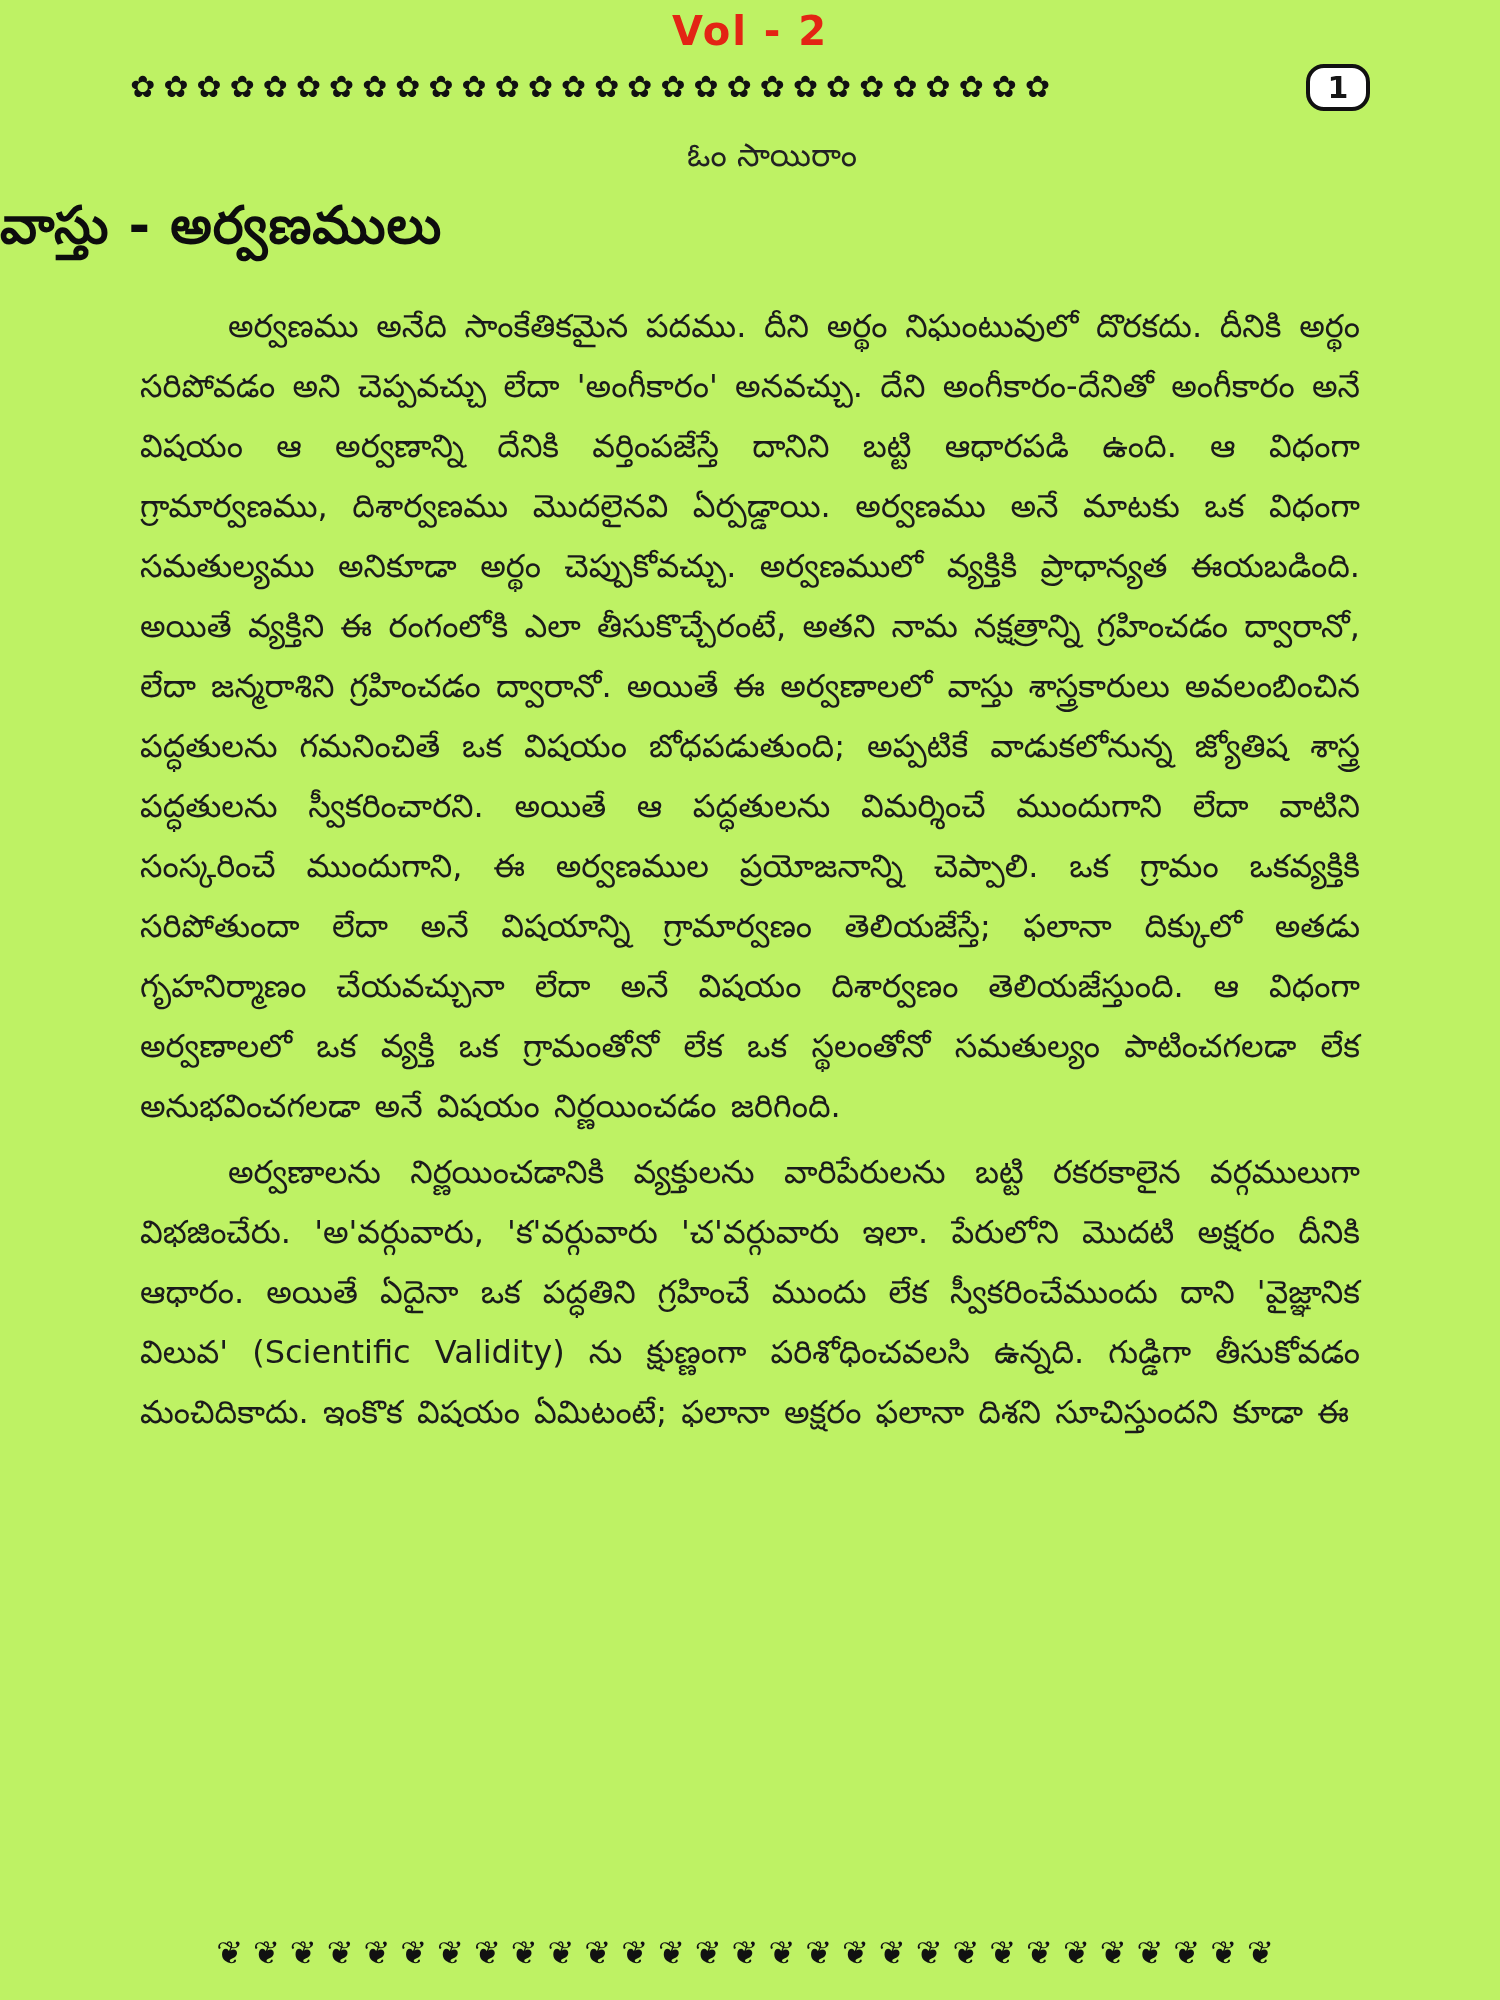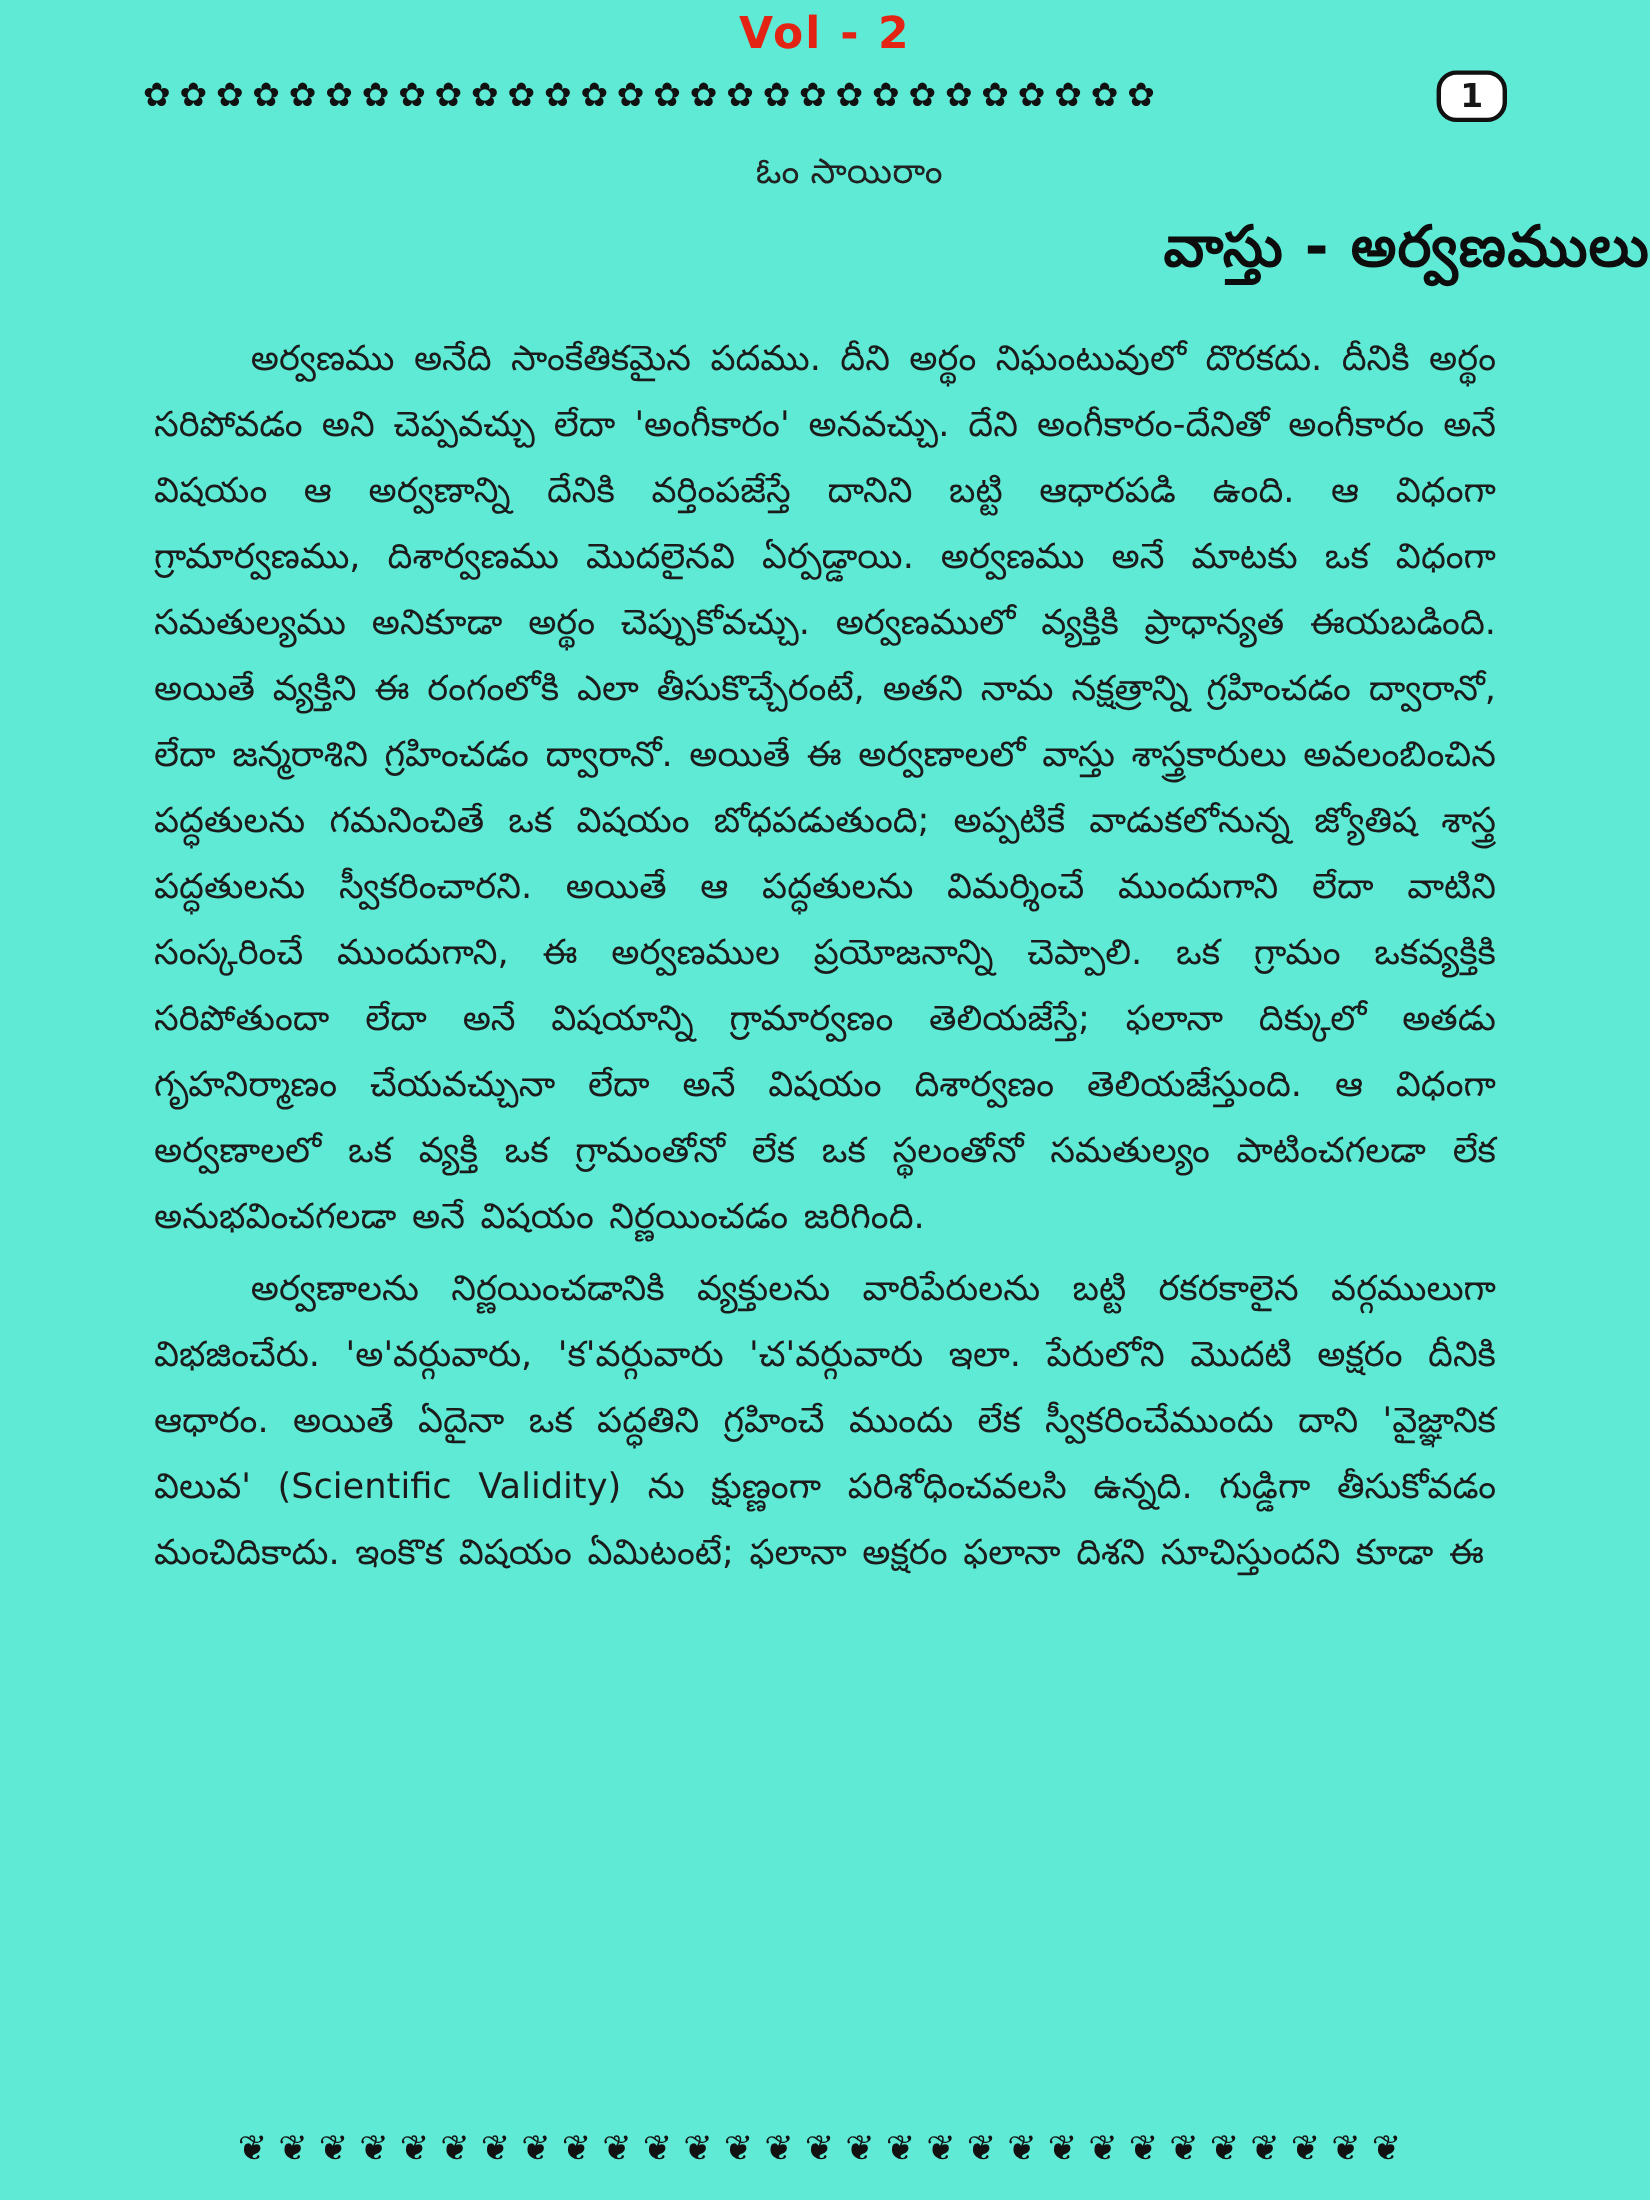--- a/index.html
+++ b/index.html
@@ -2,21 +2,21 @@
 <html><head>
 <meta charset="utf-8">
 <style>
   * { margin: 0; padding: 0; box-sizing: border-box; }
   html, body { background: #e9e9e9; }
   .page {
     position: relative;
     width: 1500px;
     height: 2000px;
     margin: 0 auto;
-    background: #5eead4;
+    background: #bef264;
     overflow: hidden;
     font-family: "DejaVu Sans", "Liberation Sans", sans-serif;
     color: #161616;
   }
   .vol-header {
     text-align: center;
     padding-top: 8px;
     font-size: 40px;
     font-weight: bold;
     color: #e32414;
@@ -51,21 +51,21 @@
     margin-left: 12px;
   }
   .invocation {
     text-align: center;
     margin-top: 26px;
     font-size: 32px;
     color: #222;
     margin-left: 44px;
   }
   .doc-title {
-    text-align: right;
+    text-align: left;
     margin-top: 14px;
     font-size: 52px;
     font-weight: bold;
     color: #0d0d0d;
     letter-spacing: 1px;
   }
   .body-text {
     margin: 28px 140px 0 140px;
   }
   .body-text p {

